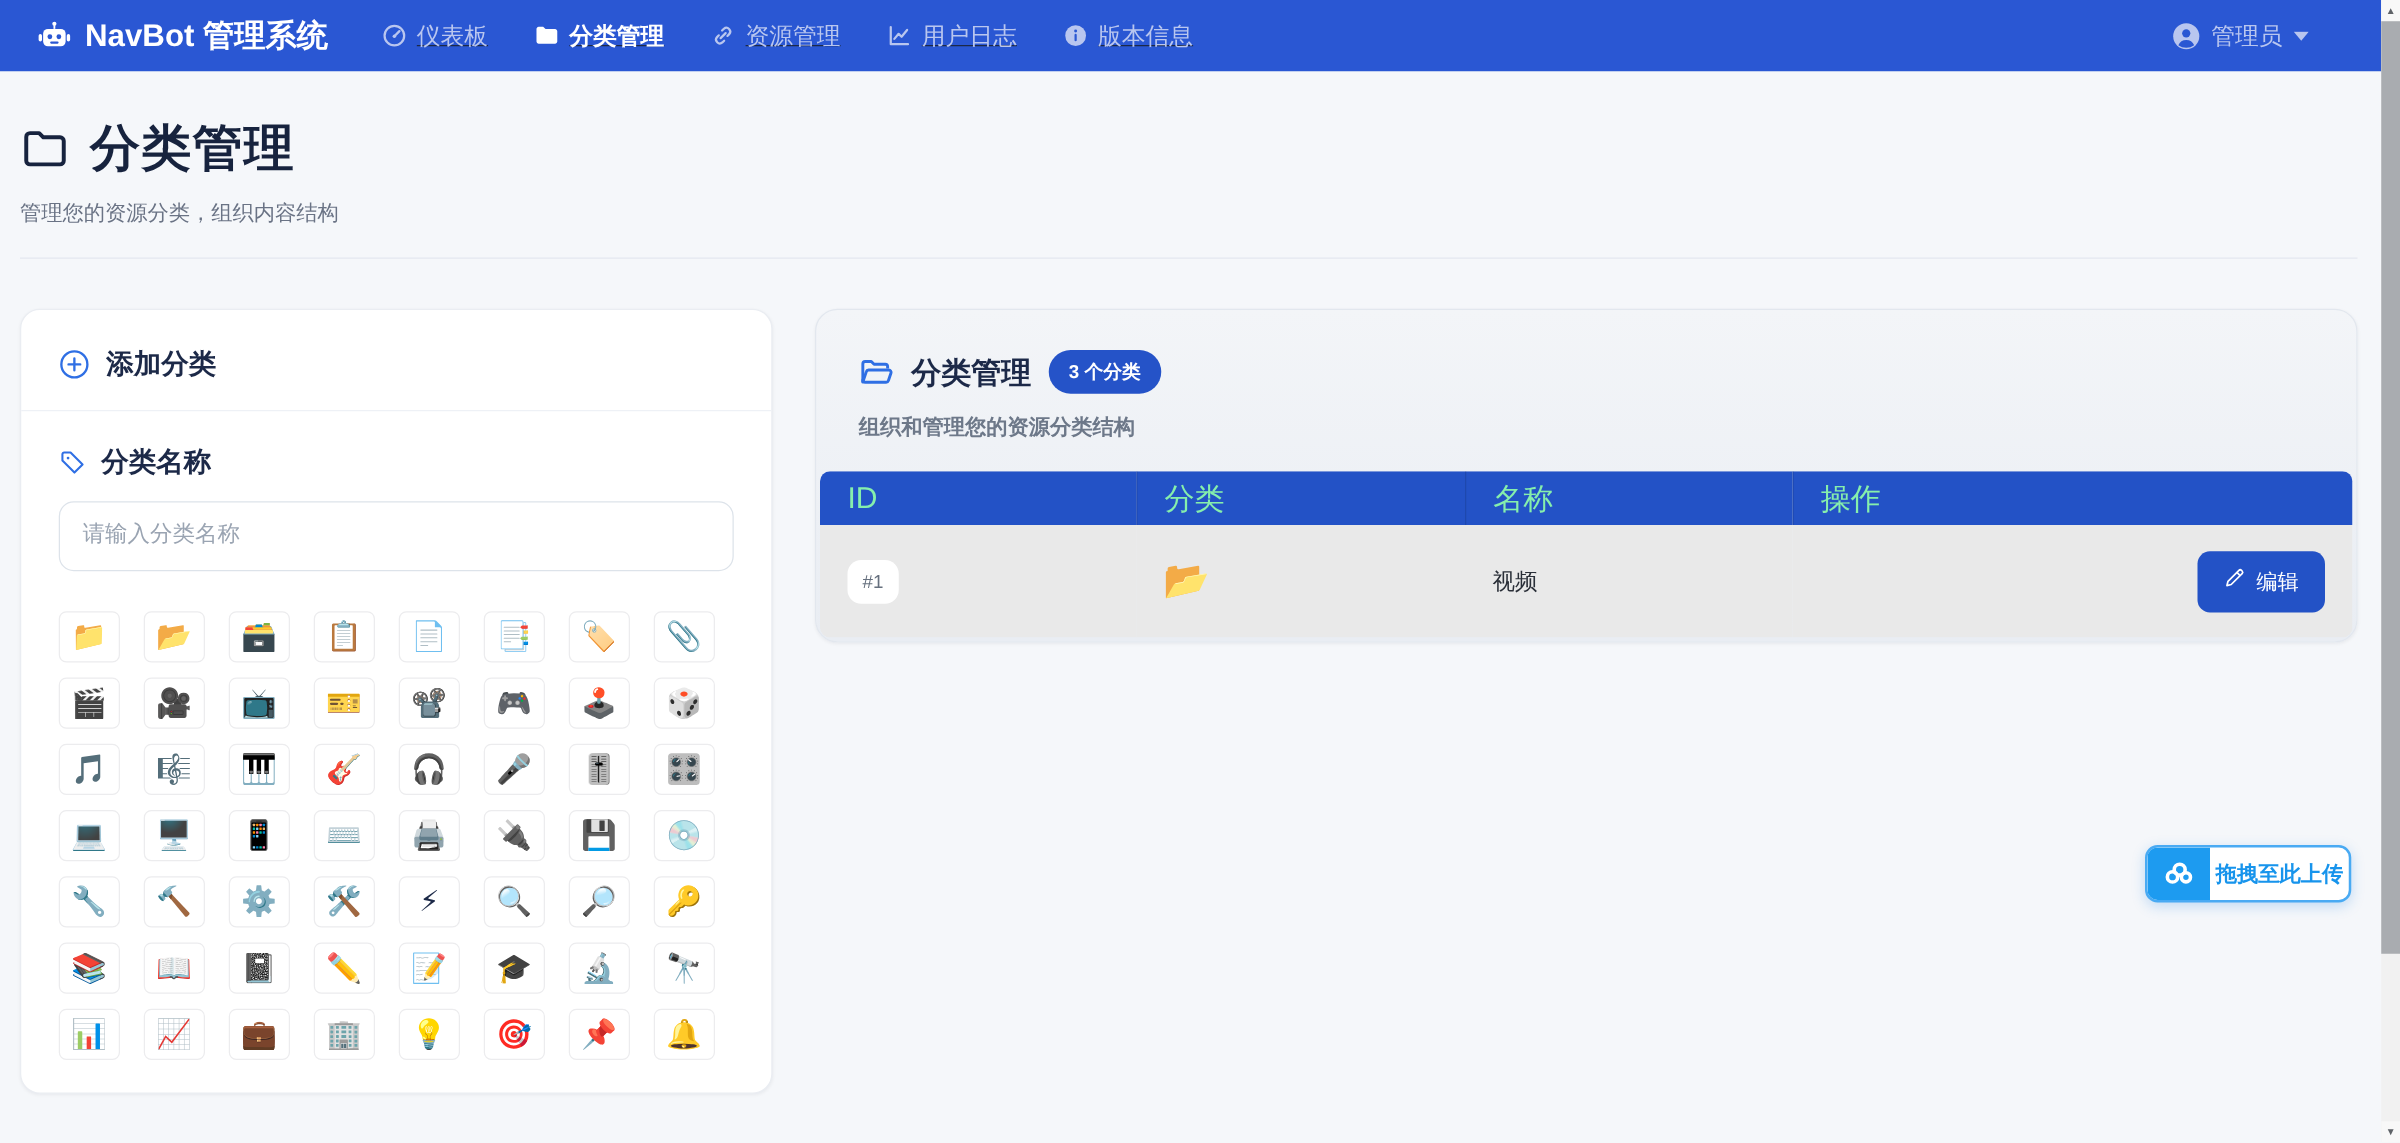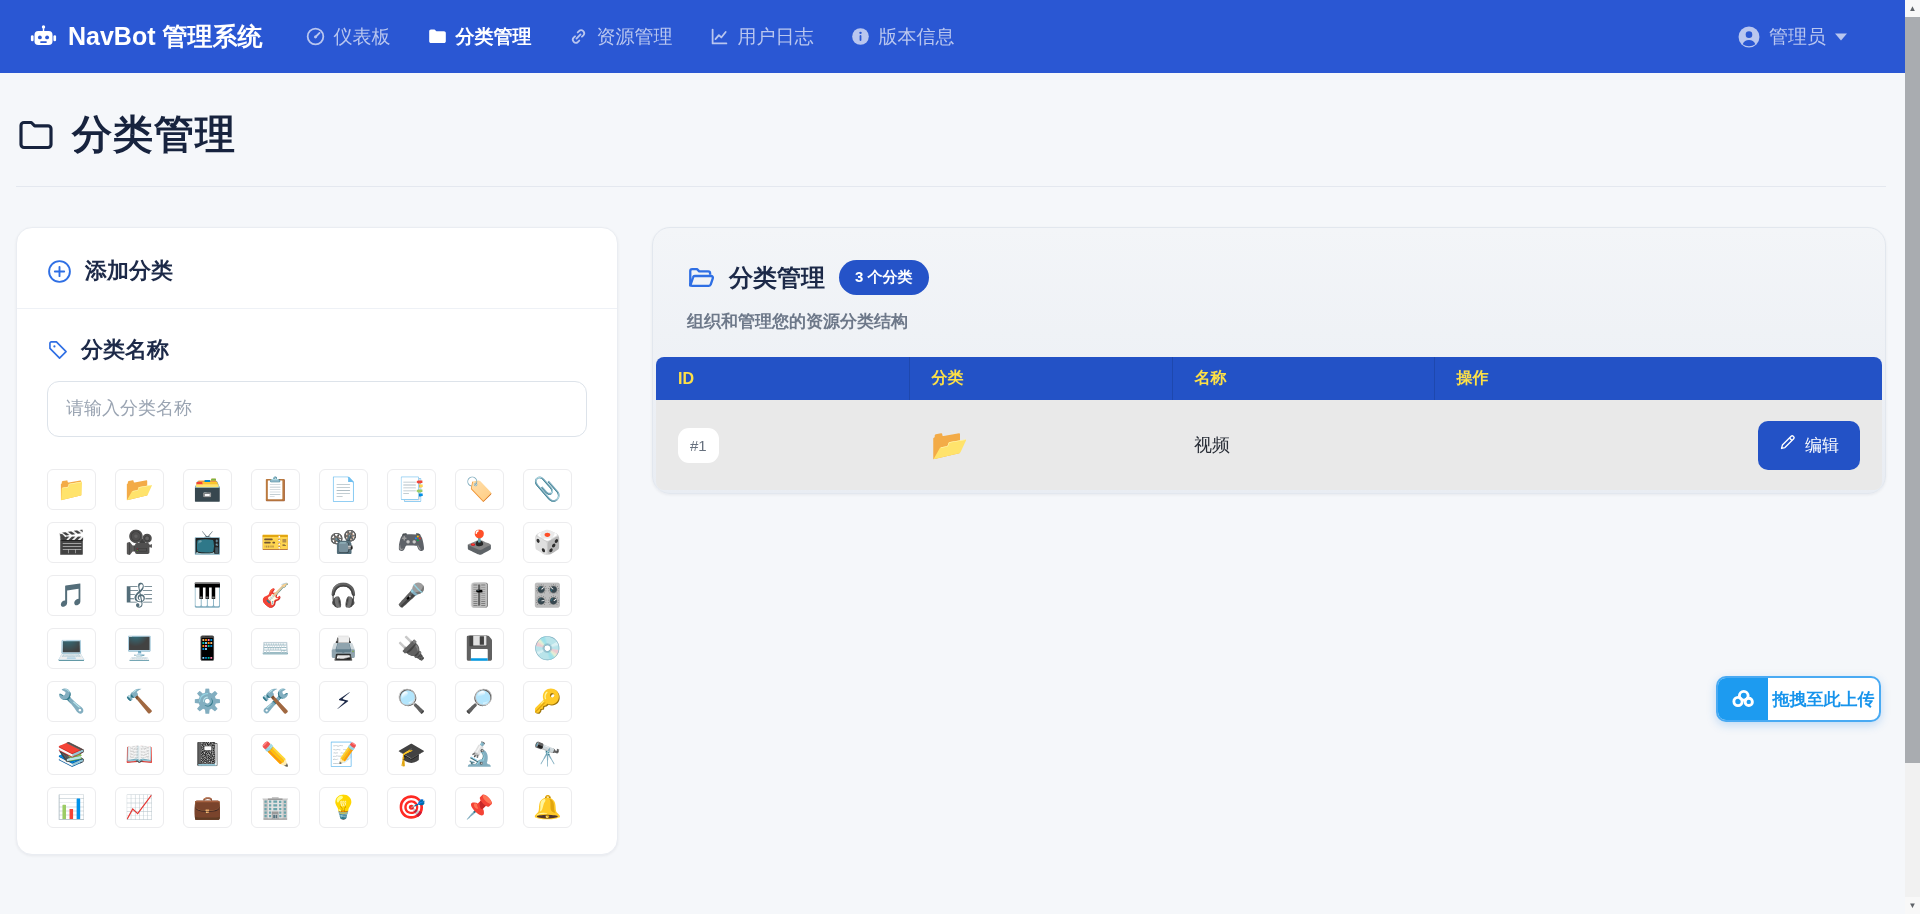--- a/index.html
+++ b/index.html
@@ -11,25 +11,25 @@
   *{margin:0;padding:0;box-sizing:border-box;}
   html,body{width:1920px;height:914px;overflow:hidden;}
   body{
     position:relative;
     background:#f5f7fa;
     font-family:"Liberation Sans","DejaVu Sans",sans-serif;
     color:#1c2948;
   }
   
   .navbar{
-    width:1905px;height:73px;background:var(--navbar);
+    width:1905px;height:57px;background:var(--navbar);
     display:flex;align-items:center;padding:0 30px;
   }
   .brand{display:flex;align-items:center;gap:11px;color:#fff;font-size:25px;font-weight:bold;cursor:pointer;}
-  .nav-menu{display:flex;gap:38px;margin-left:44px;}
+  .nav-menu{display:flex;gap:38px;margin-left:44px;text-decoration:underline;}
   .nav-item{display:flex;align-items:center;gap:8px;color:#b9c6ef;font-size:19px;cursor:pointer;}
   .nav-item.active{color:#ffffff;font-weight:600;}
   .nav-user{margin-left:auto;margin-right:28px;display:flex;align-items:center;gap:9px;color:#b9c6ef;font-size:19px;cursor:pointer;}
   
   .page-header{padding:26px 34px 0 16px;}
   .ph-title{display:flex;align-items:center;gap:16px;font-size:40px;font-weight:800;color:#17233e;margin-top:8px;letter-spacing:1px;}
   .ph-sub{margin-top:13px;font-size:17px;color:#6a7385;}
   .ph-divider{margin-top:24px;border-bottom:1px solid #e4e8ef;}
   
   .columns{display:flex;gap:34px;margin:40px 34px 0 16px;align-items:flex-start;}
@@ -52,21 +52,21 @@
   .lh-badge{background:var(--accent);color:#fff;font-size:15px;font-weight:600;padding:8px 16px;border-radius:999px;}
   .lh-sub{margin-top:15px;font-size:17px;font-weight:600;color:#6d7889;}
   .lh-tools{display:flex;gap:18px;align-items:center;}
   .search-box{width:346px;height:48px;background:#fff;border-radius:12px;display:flex;align-items:center;padding:0 16px;gap:11px;box-shadow:0 1px 2px rgba(16,24,40,.05);}
   .search-box input{border:none;outline:none;flex:1;font-size:17px;color:#333;background:transparent;font-family:inherit;}
   .search-box input::placeholder{color:#97a1ad;}
   .refresh-btn{width:46px;height:46px;background:#fff;border:none;border-radius:12px;display:flex;align-items:center;justify-content:center;cursor:pointer;box-shadow:0 1px 2px rgba(16,24,40,.05);}
   .table-wrap{margin:0 3px 3px;border-radius:8px;overflow:hidden;}
   table.cat-table{width:100%;border-collapse:collapse;table-layout:fixed;}
   .cat-table col.c1{width:253px;}.cat-table col.c2{width:263px;}.cat-table col.c3{width:262px;}
-  .cat-table th{background:var(--table-header);color:#fde047;text-align:left;font-size:16px;font-weight:700;height:43px;padding:0 0 0 22px;border-left:1px solid rgba(13,35,90,.22);}
+  .cat-table th{background:var(--table-header);color:#86efac;text-align:left;font-size:24px;font-weight:400;height:43px;padding:0 0 0 22px;border-left:1px solid rgba(13,35,90,.22);}
   .cat-table th:first-child{border-left:none;}
   .cat-table td{background:#e9e9e9;height:90px;padding-left:22px;vertical-align:middle;}
   .id-badge{display:inline-block;background:#fff;color:#66707e;font-size:15px;padding:9px 12px;border-radius:11px;}
   .row-emoji{font-size:30px;line-height:1;}
   .row-name{font-size:18px;color:#2a2f38;font-family:Liberation Mono, monospace;}
   td.action{text-align:right;padding-right:22px;}
   .edit-btn{background:var(--table-header);color:#fff;border:none;border-radius:10px;padding:13px 21px;font-size:17px;display:inline-flex;gap:9px;align-items:flex-start;cursor:pointer;font-family:inherit;}
   
   .upload-widget{position:absolute;left:1716px;top:676px;width:165px;height:46px;background:#fff;
     border:2px solid #49aaf3;border-radius:10px;display:flex;align-items:center;overflow:hidden;
@@ -171,20 +171,21 @@
 
 <section class="page-header">
   <h1 class="ph-title">
     <span>
       <svg width="40" height="40" viewBox="0 0 24 24" fill="none" stroke="#17233e" stroke-width="1.9" stroke-linejoin="round">
         <path d="M3 6.3c0-1 .8-1.8 1.8-1.8h4.4l2 2h8c1 0 1.8.8 1.8 1.8v9.4c0 1-.8 1.8-1.8 1.8H4.8c-1 0-1.8-.8-1.8-1.8z"></path>
       </svg>
     </span>
     <span>分类管理</span>
   </h1>
+  <p class="ph-sub">管理您的资源分类，组织内容结构</p>
   <div class="ph-divider"></div>
 </section>
 
 <main class="columns">
 
   <aside class="add-card">
     <div class="add-card-header">
       <span>
         <svg width="25" height="25" viewBox="0 0 24 24" fill="none" stroke="#2f6fe4" stroke-width="1.8" stroke-linecap="round">
           <circle cx="12" cy="12" r="10"></circle>

